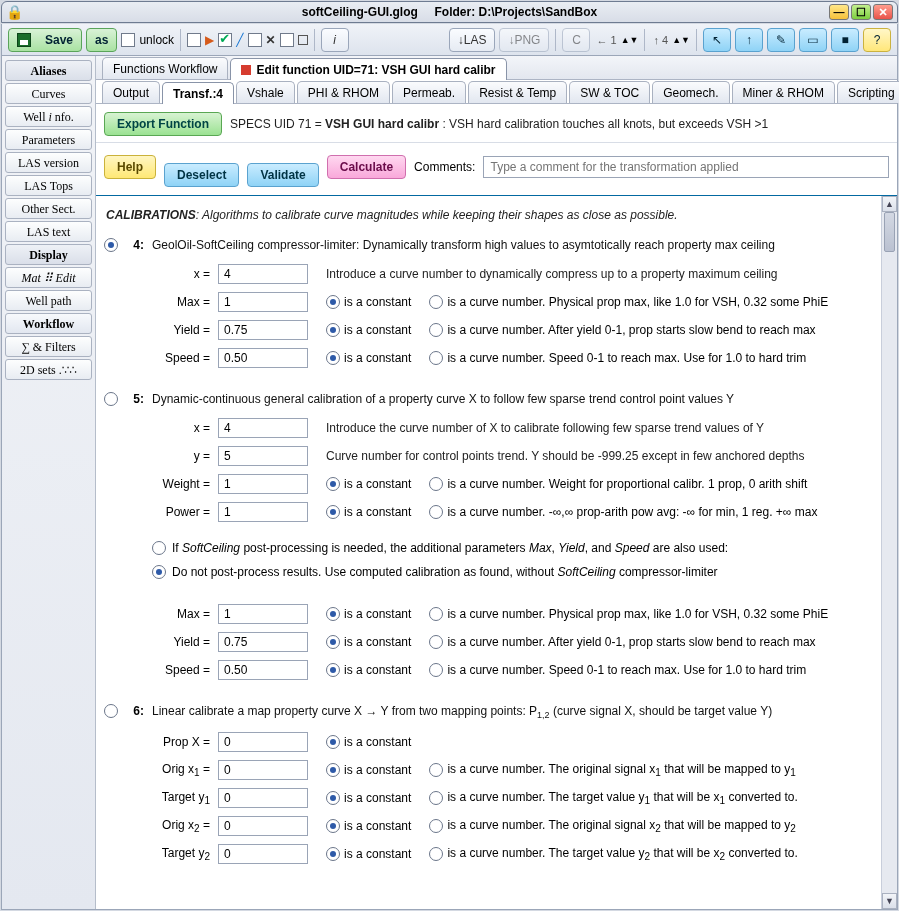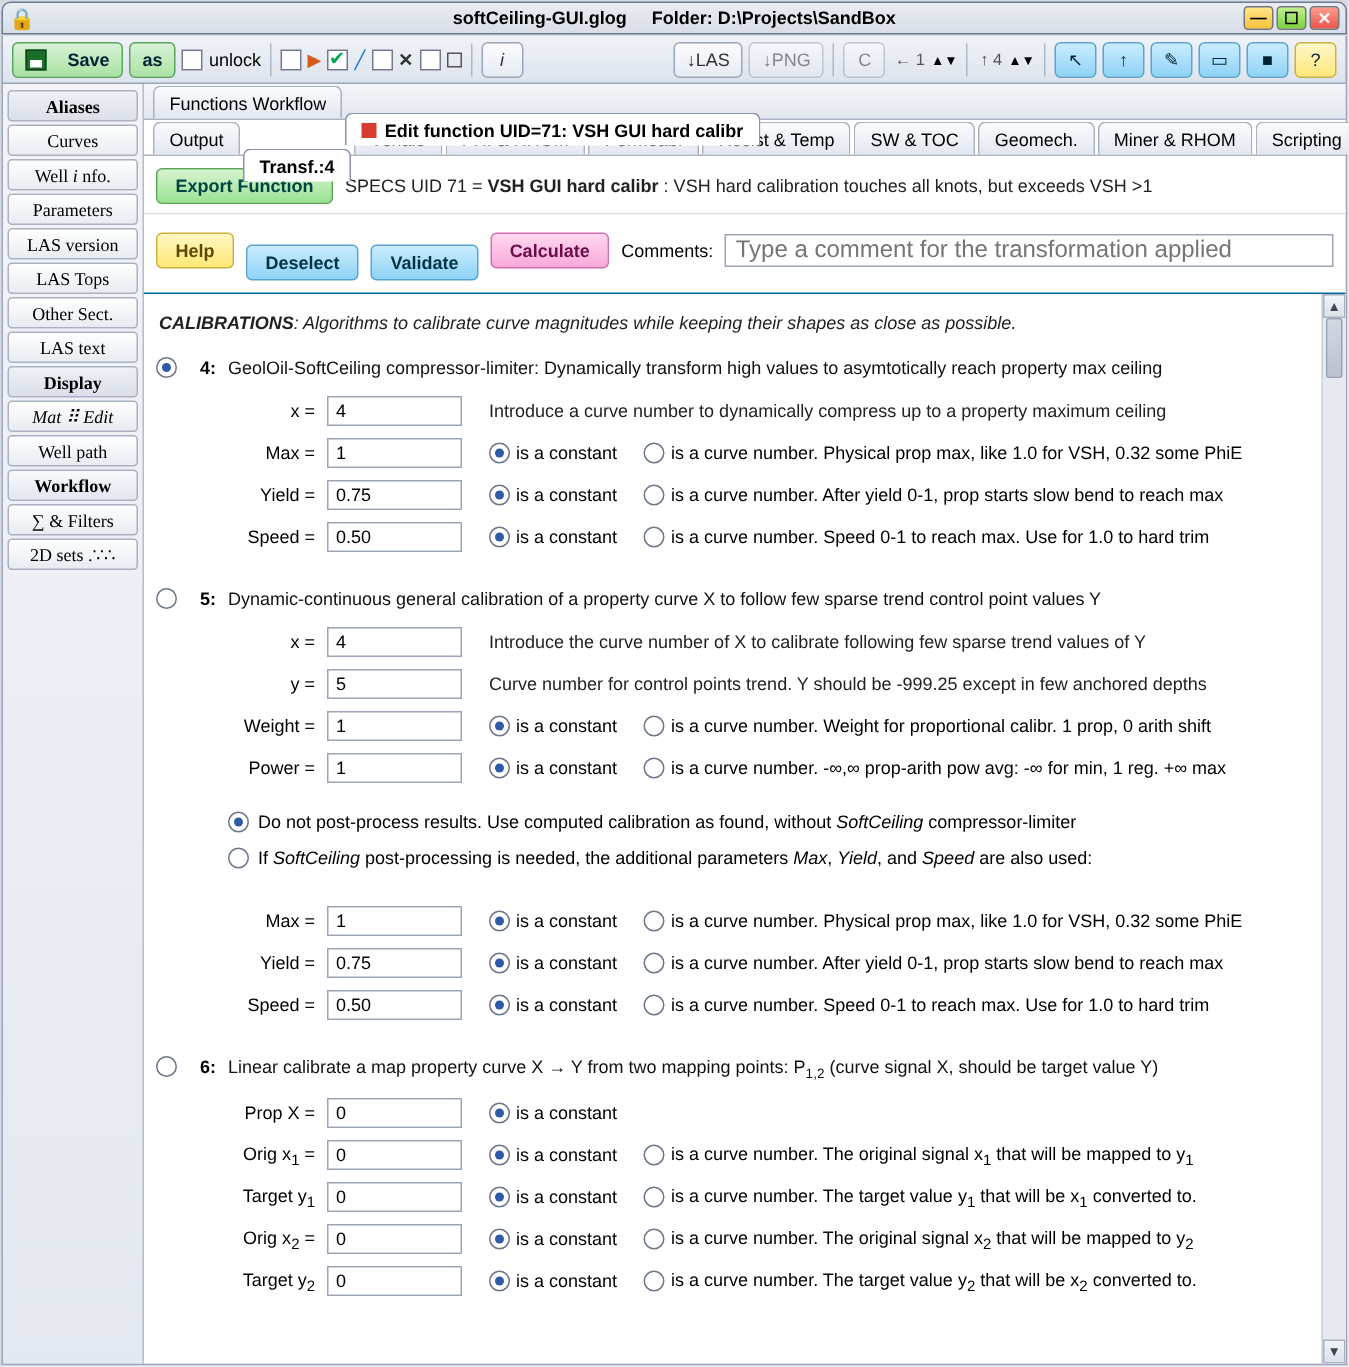--- a/index.html
+++ b/index.html
@@ -67,33 +67,33 @@
   .navitem.heading { font-weight:bold; background:linear-gradient(#eef1f6,#dadfe9); }
   .navitem.active  { font-weight:bold; background:linear-gradient(#f7f9fc,#e2e7f0);}
 
   
   .content { flex:1; display:flex; flex-direction:column; min-width:0;}
   .tabstrip { height:24px; display:flex; align-items:flex-end; padding:0 6px; gap:2px;
     background:linear-gradient(#f3f5f9,#e3e7ef); border-bottom:1px solid #acb4c4;}
   .tab { height:22px; padding:0 10px; font-size:12px; line-height:22px;
     background:linear-gradient(#fafbfd,#e2e7f0); border:1px solid #a9b1c0;
     border-bottom:none; border-radius:5px 5px 0 0; cursor:pointer; white-space:nowrap;}
-  .tab.active { background:#fff; font-weight:bold; border-color:#8994a8; position:relative; top:18px;}
+  .tab.active { background:#fff; font-weight:bold; border-color:#8994a8; position:relative; top:1px;}
   .tab .redsq{display:inline-block;width:10px;height:10px;background:#d63c2f;margin-right:5px;vertical-align:-1px;}
 
   
   .subhdr { padding:8px 8px 6px 8px; background:#fff; display:flex; align-items:center; gap:8px; flex-wrap:wrap; border-bottom:1px solid #d8dde6;}
   .pill { height:24px;padding:0 12px;border-radius:4px;border:1px solid;display:inline-flex;align-items:center;font-size:12px;font-weight:bold;cursor:pointer;}
   .pill.green{background:linear-gradient(#d7f3d2,#9be292);border-color:#59a753;color:#044;}
   .pill.yellow{background:linear-gradient(#fff6c2,#ffe875);border-color:#cab23a;color:#5b4a00;}
   .pill.blue{background:linear-gradient(#c9ecff,#8fd3f6);border-color:#5aa2cf;color:#034;margin-top:16px;}
   .pill.pink{background:linear-gradient(#ffd8f0,#f9a8da);border-color:#d06fae;color:#6a0c4a;}
   .spec-text{font-size:12px;color:#222;}
   .row2{padding:4px 8px 8px 8px;background:#fff;display:flex;align-items:center;gap:8px;border-bottom:1px solid #0369a1;}
-  .comment-input{flex:1;height:22px;border:1px solid #9aa4b6;padding:0 6px;font-size:16px;color:#555;}
+  .comment-input{flex:1;height:22px;border:1px solid #9aa4b6;padding:0 6px;font-size:12px;color:#555;}
 
   
   .scrollpane { flex:1; overflow:hidden; position:relative; background:#fff;}
   .scrollinner{ position:absolute; inset:0 16px 0 0; overflow-y:auto; padding:8px 4px 8px 8px;}
   .vscrollbar{position:absolute;top:0;right:0;bottom:0;width:16px;background:#e6e9f0;border-left:1px solid #c8cedb;}
   .vscrollbar .arrow{height:16px;background:linear-gradient(#f2f4f8,#dbe0ea);border:1px solid #aab1c0;
     display:flex;align-items:center;justify-content:center;font-size:9px;color:#445;cursor:pointer;}
   .vscrollbar .track{position:absolute;top:16px;bottom:16px;left:0;right:0;}
   .vscrollbar .thumb{position:absolute;left:2px;right:2px;top:0;height:40px;background:linear-gradient(#d3d8e3,#bac1d1);border:1px solid #99a2b4;border-radius:2px;}
   .vscrollbar .arrow.bot{position:absolute;bottom:0;left:0;right:0;}
@@ -324,26 +324,26 @@
                   <span class="rlabel">is a constant</span>
                 </span>
           <span class="rpair">
                   <span class="radio "></span>
                   <span class="rlabel">is a curve number. -∞,∞ prop-arith pow avg: -∞ for min, 1 reg. +∞ max</span>
                 </span>
               </div>
             </div>
             <div style="height:10px"></div>
             <div class="post-row">
+    <span class="radio "></span>
+    <span class="rlabel">If <i>SoftCeiling</i> post-processing is needed, the additional parameters <i>Max</i>, <i>Yield</i>, and <i>Speed</i> are also used:</span>
+            </div>
+            <div class="post-row">
     <span class="radio on"></span>
     <span class="rlabel">Do not post-process results. Use computed calibration as found, without <i>SoftCeiling</i> compressor-limiter</span>
-            </div>
-            <div class="post-row">
-    <span class="radio "></span>
-    <span class="rlabel">If <i>SoftCeiling</i> post-processing is needed, the additional parameters <i>Max</i>, <i>Yield</i>, and <i>Speed</i> are also used:</span>
             </div>
             <div style="height:10px"></div>
             <div class="param-grid">
               <div class="param-row">
     <div class="plabel">Max =</div>
     <input class="pinput" value="1" style="">
                 <span class="rpair">
                   <span class="radio on"></span>
                   <span class="rlabel">is a constant</span>
                 </span>

